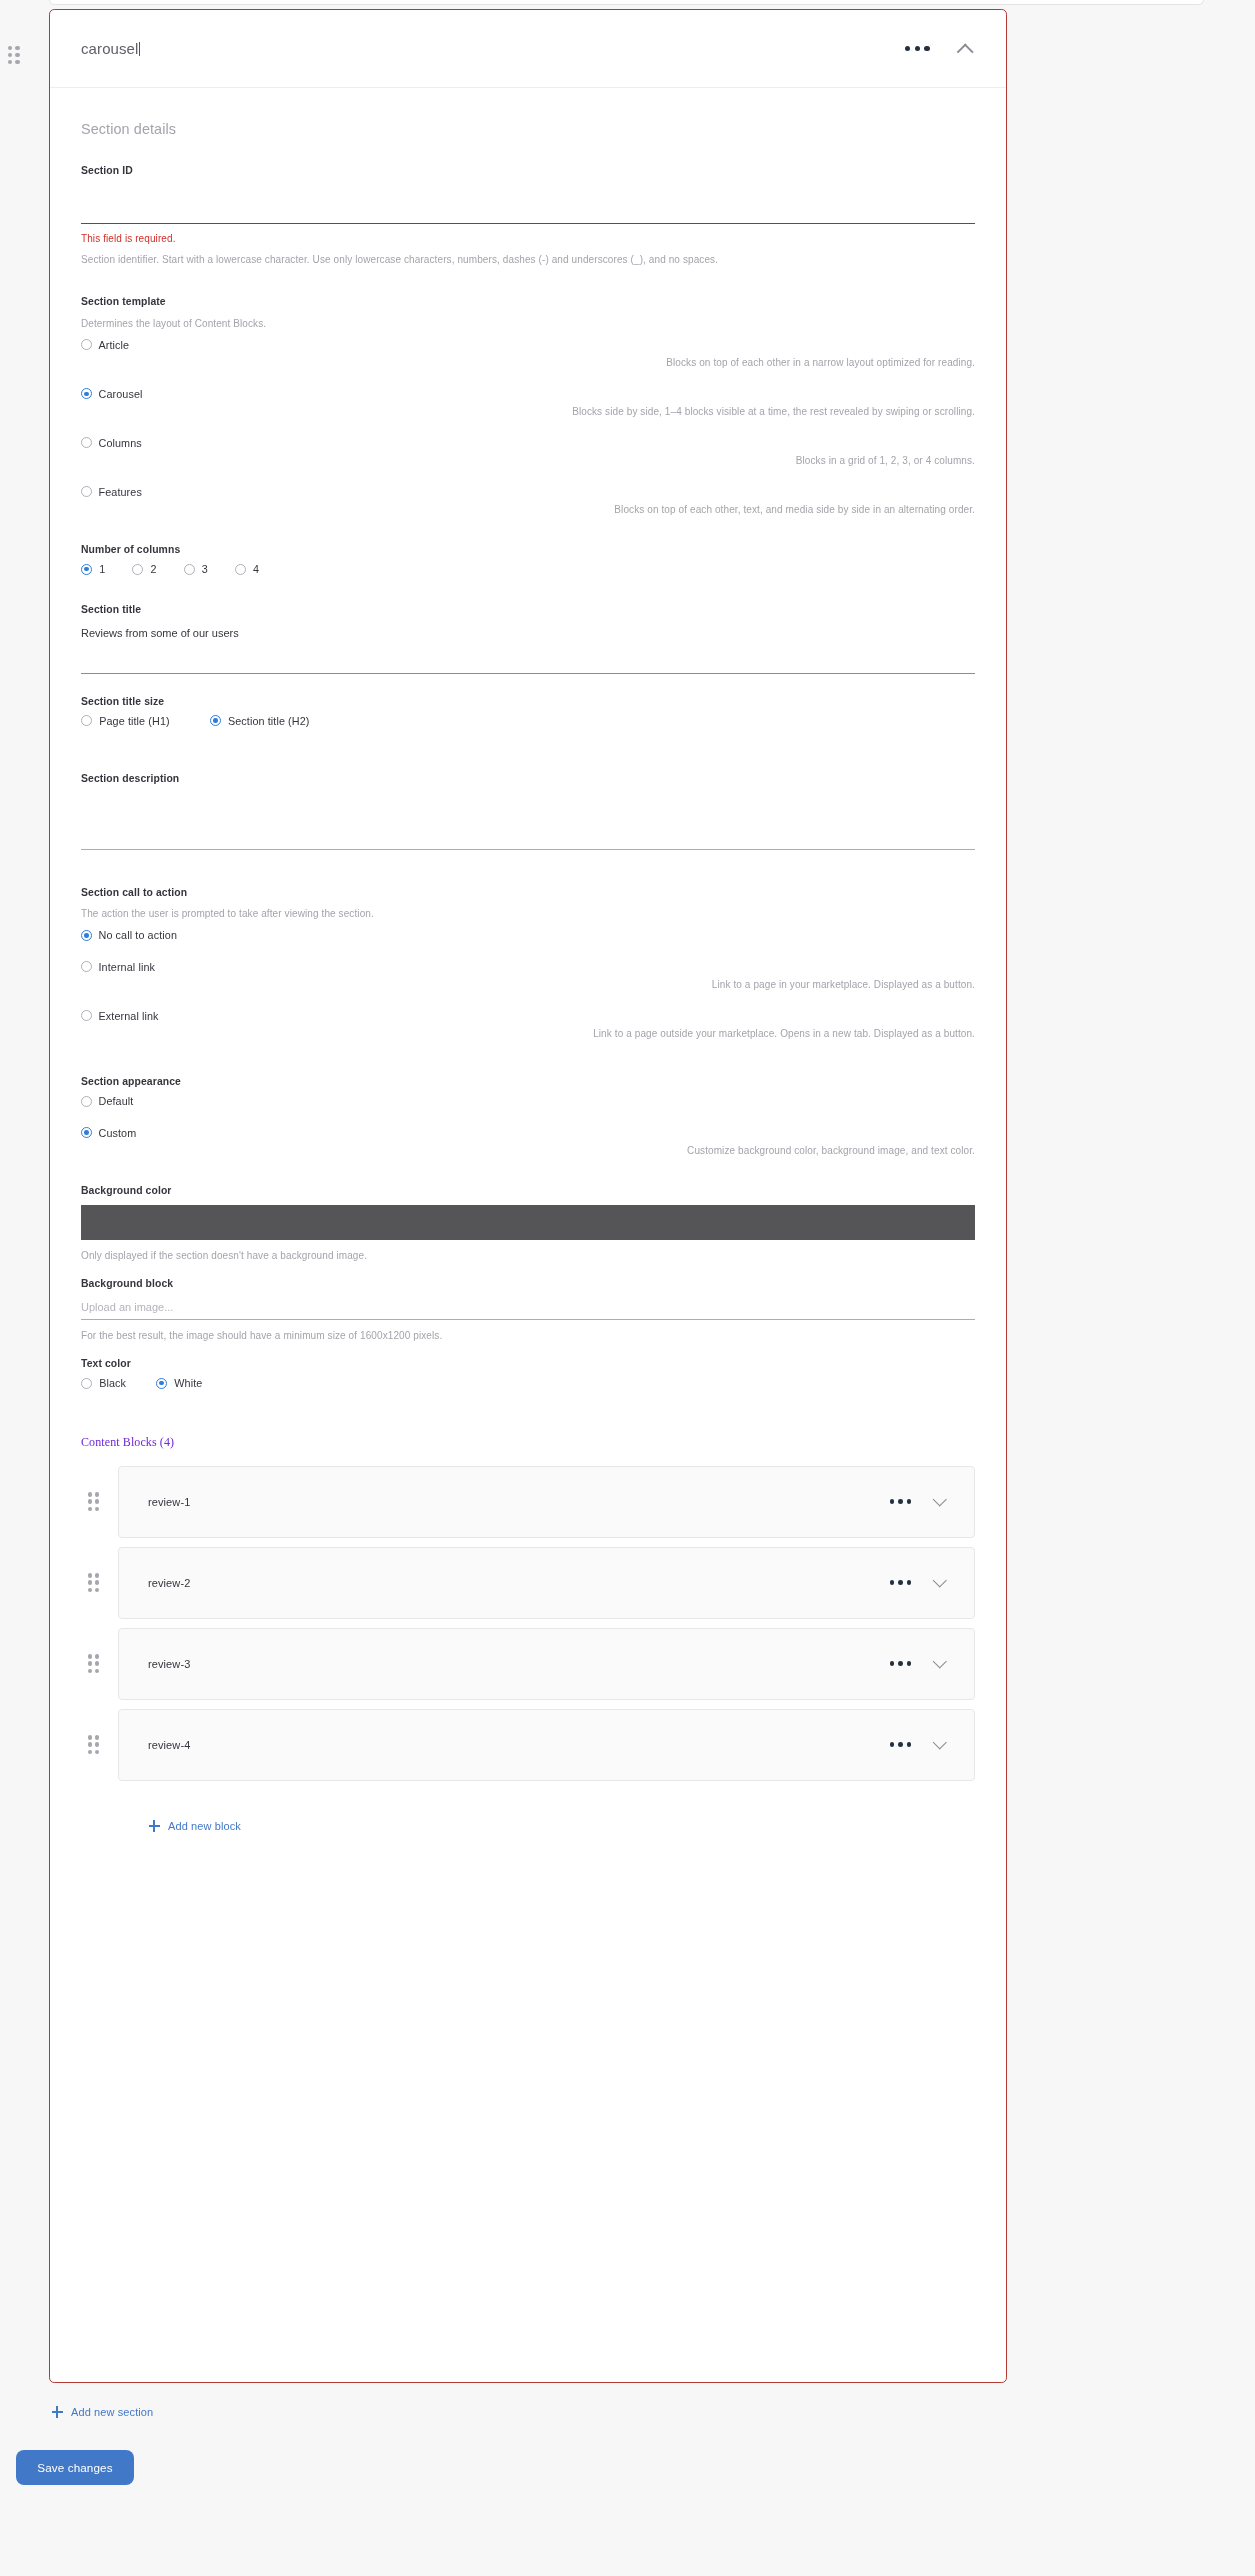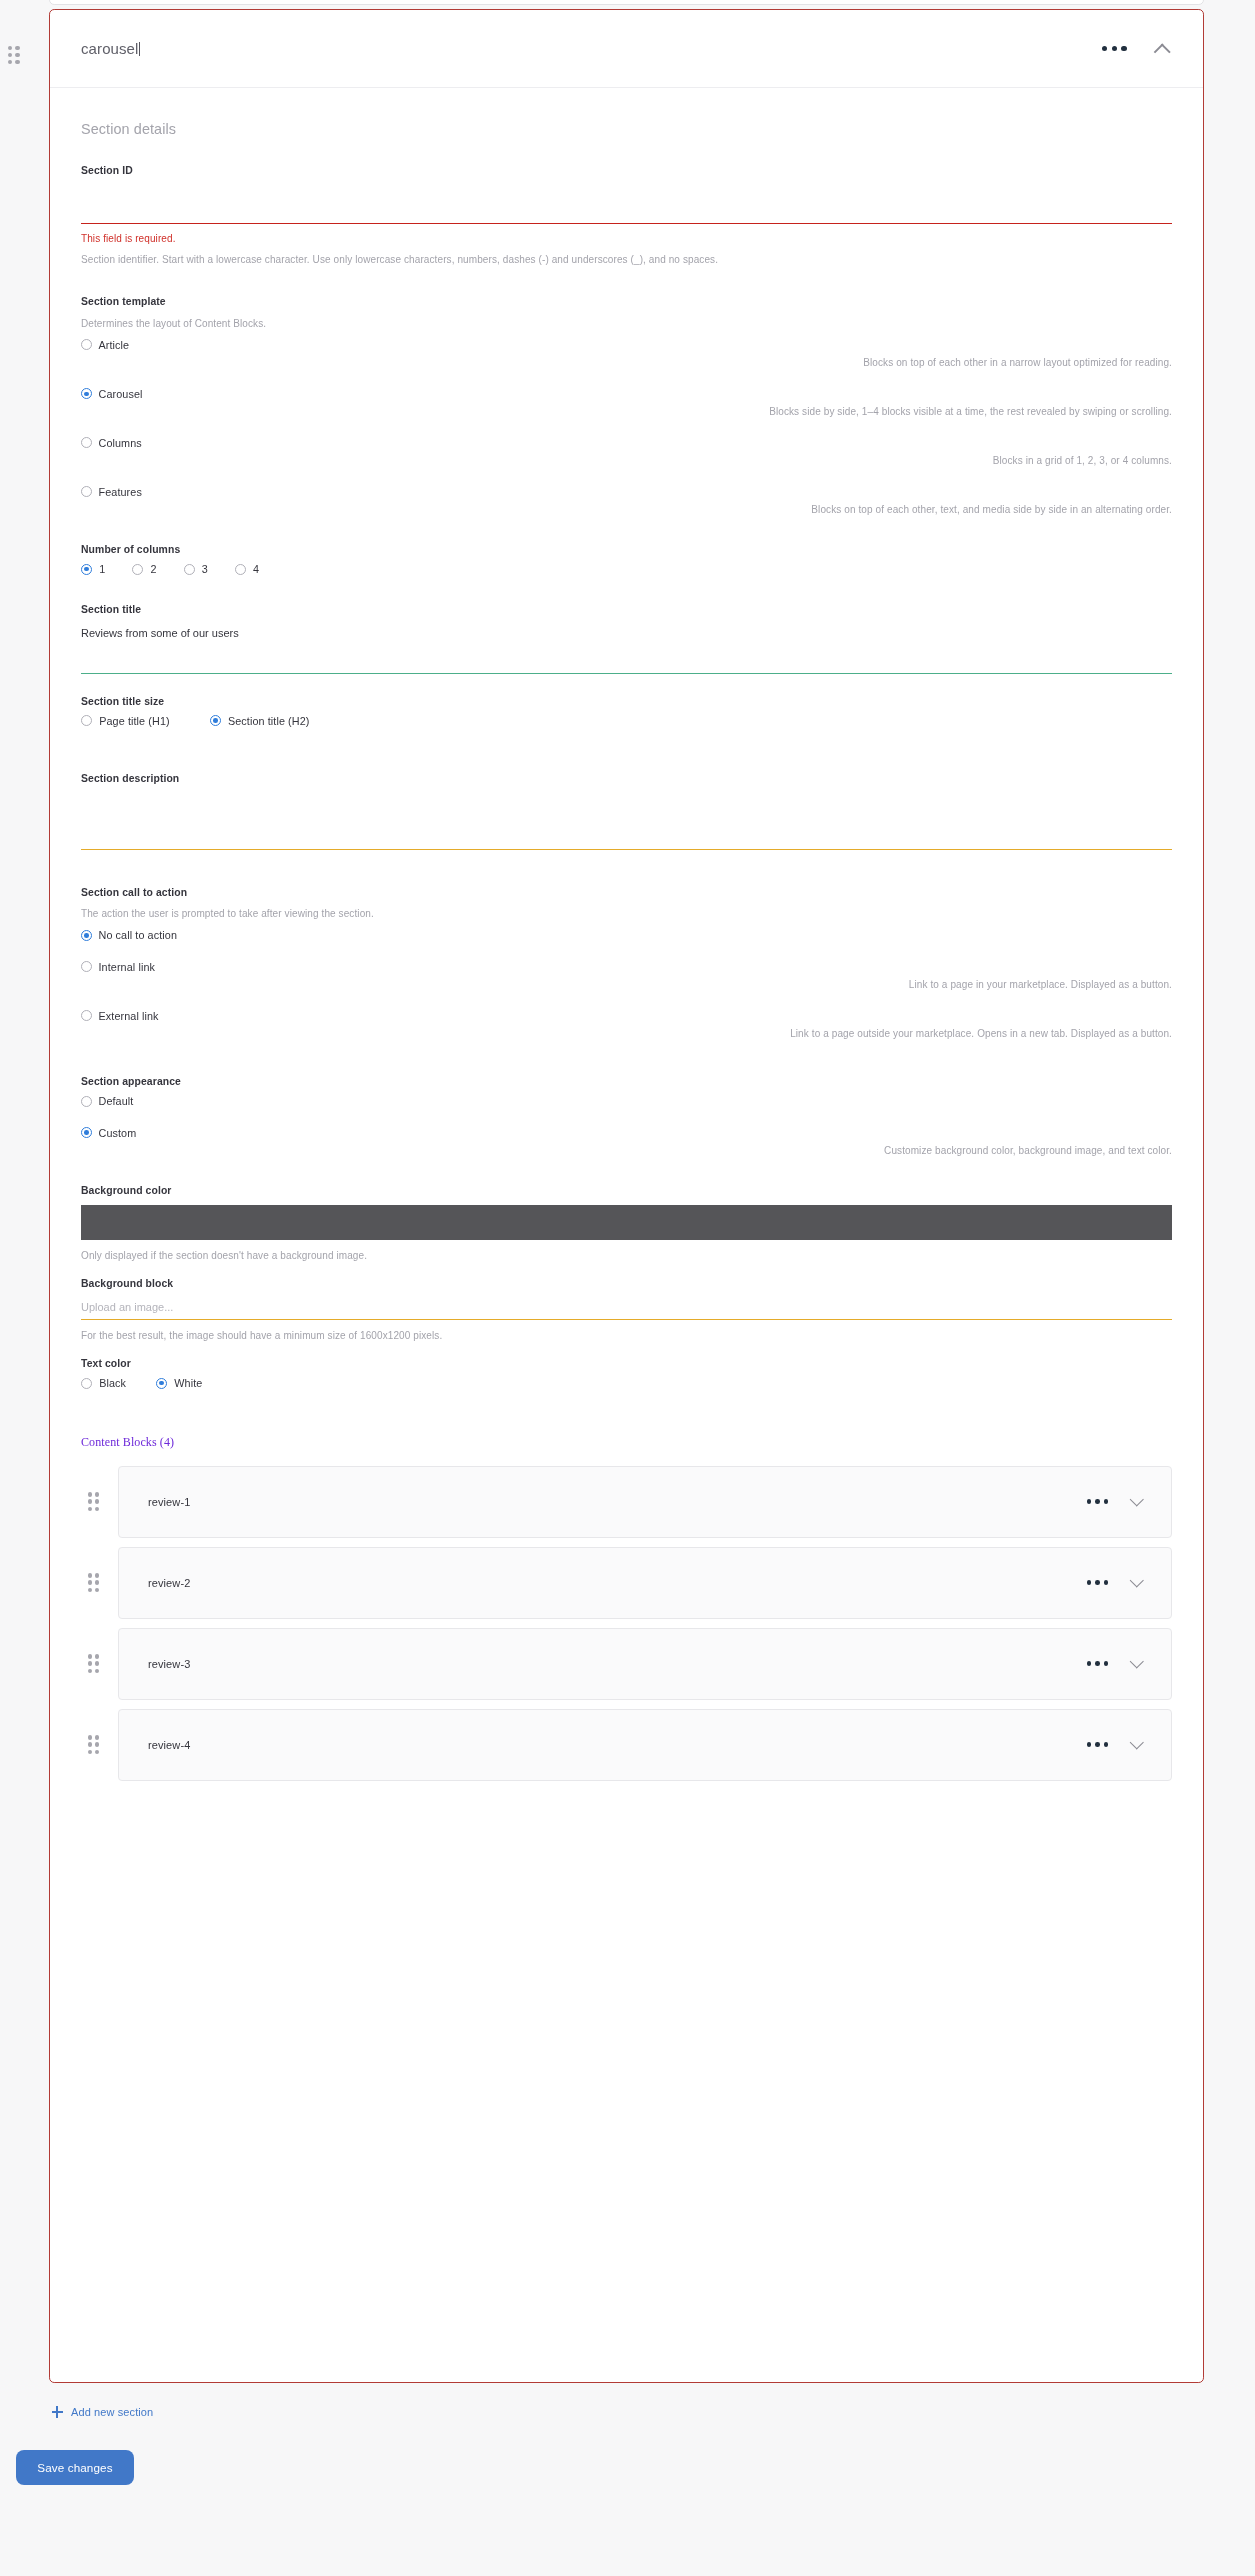--- a/index.html
+++ b/index.html
@@ -65,21 +65,21 @@
   }
 
   .section-drag {
     left: 5.2px;
     top: 44px;
   }
 
   .section-card {
     position: relative;
     margin-left: 49px;
-    width: 1155px;
+    width: 958px;
     background: #ffffff;
     border: 0.7px solid #b23b36;
     border-radius: 5.2px;
     min-height: 2374px;
   }
 
   .section-header {
     height: 78px;
     border-bottom: 0.7px solid #ededf0;
     display: flex;
@@ -655,20 +655,26 @@
               <span class="kebab small">
                   <i></i>
                   <i></i>
                   <i></i>
                 </span>
               <span class="chevron small down"></span>
             </span>
           </div>
         </div>
 
+        <div class="add-block-row">
+          <button class="link-btn">
+            <span class="plus"></span>
+            <span>Add new block</span>
+          </button>
+        </div>
 
       </div>
     </div>
   </div>
 
   <div class="add-section-row">
     <button class="link-btn">
       <span class="plus"></span>
       <span>Add new section</span>
     </button>

